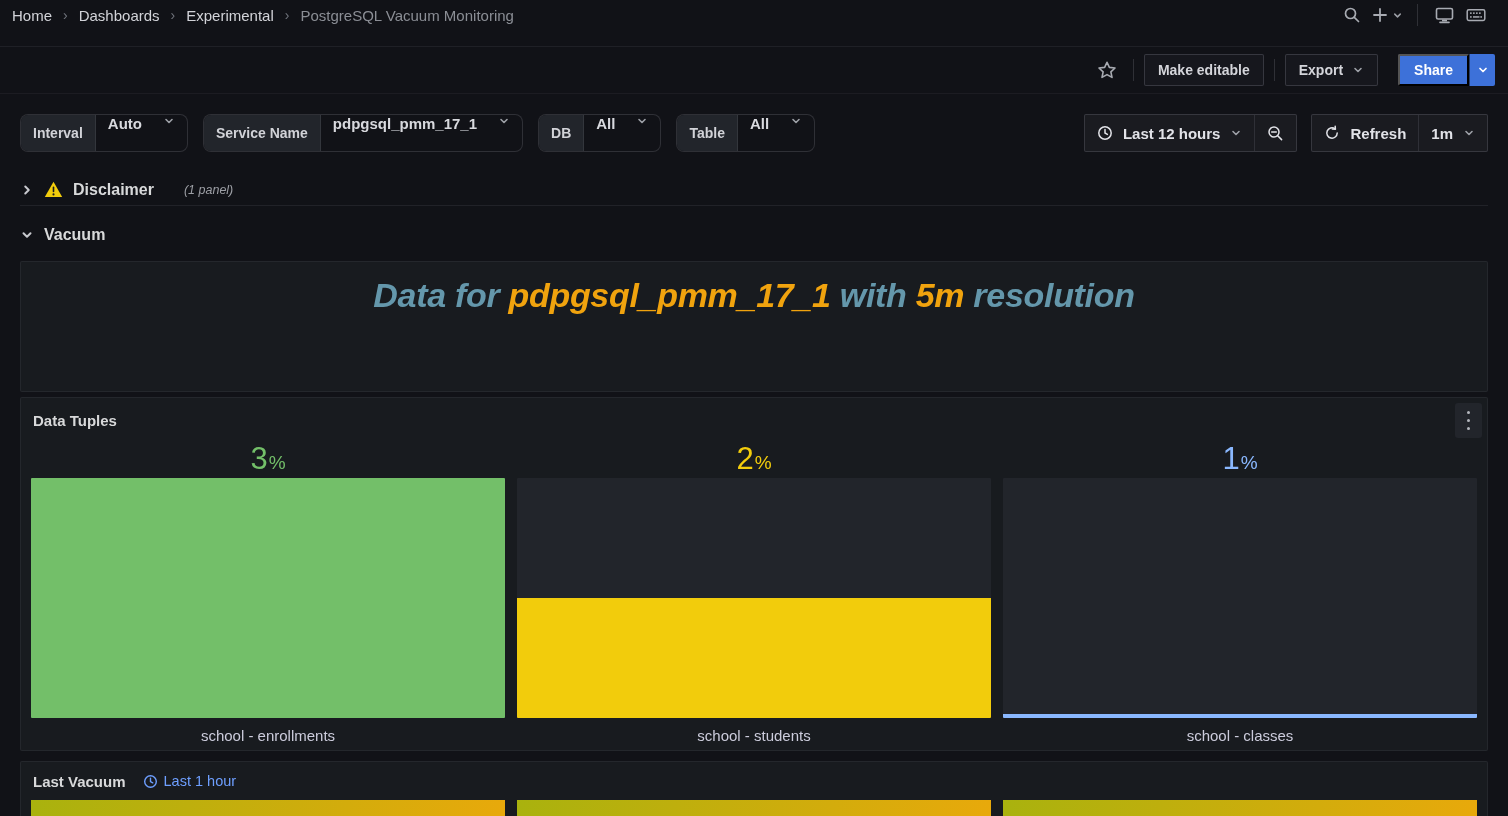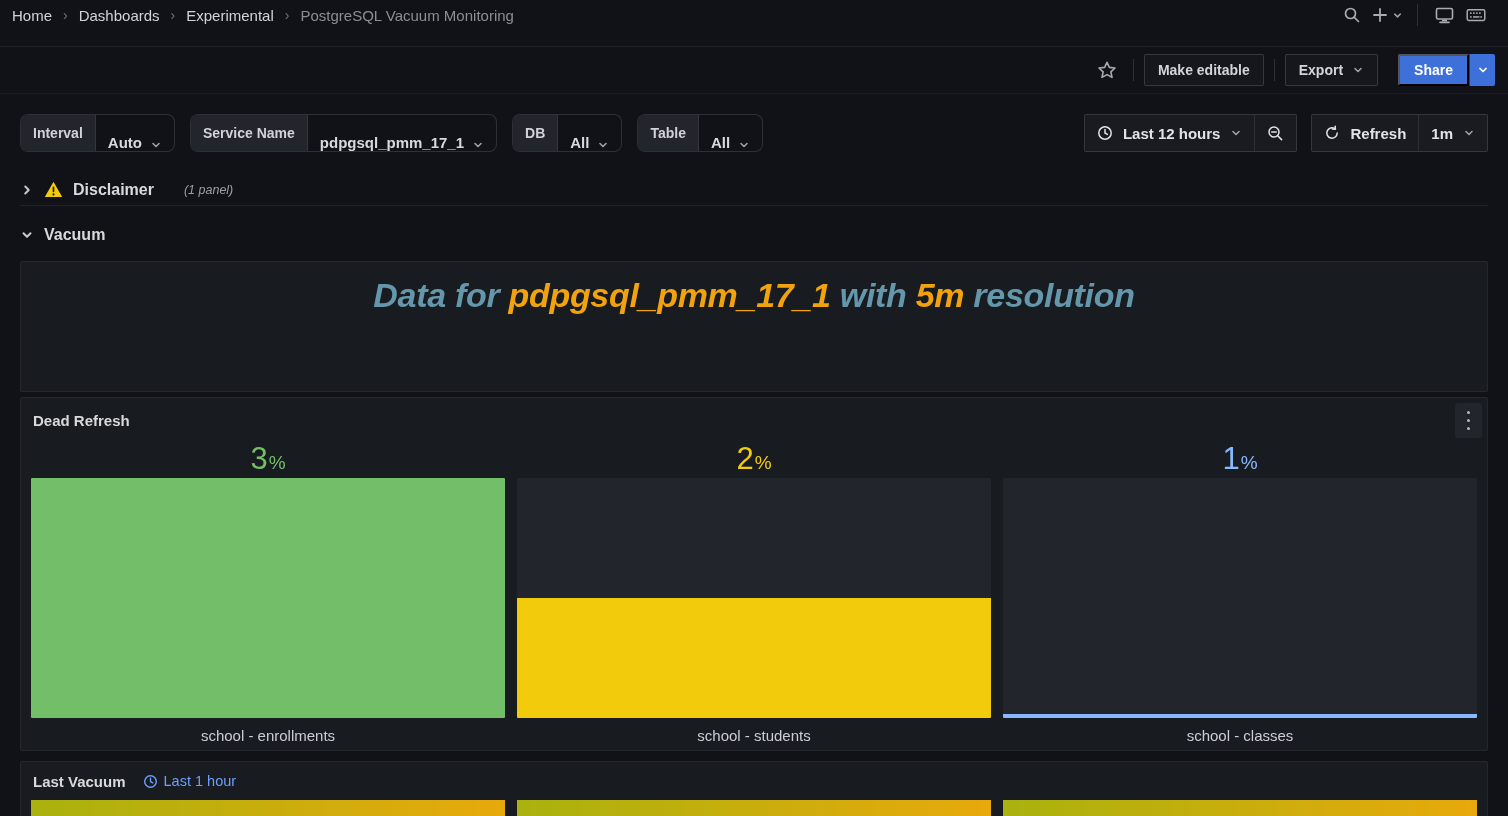--- a/index.html
+++ b/index.html
@@ -56,21 +56,21 @@
   .filters { display:flex; gap:15px; flex-wrap:nowrap; }
   .var-control {
     display:flex; height:38px; border:1px solid rgba(204,204,220,0.16); border-radius:8px;
     overflow:hidden; font-size:14px; background:#111217;
   }
   .var-label {
     background:#22252b; display:flex; align-items:center; padding:0 12px;
     font-weight:700; color:#d2d3d8; border-right:1px solid rgba(204,204,220,0.10); white-space:nowrap;
   }
   .var-value {
-    display:flex; align-items:flex-end; gap:8px; padding:0 12px;
+    display:flex; align-items:flex-start; gap:21px; padding:0 12px;
     font-weight:700; color:#d8d9de; font-size:15px; cursor:pointer; white-space:nowrap;
   }
   .chv { color:#9da0a7; flex:none; }
   .toggle-seg { display:flex; align-items:center; padding:0 10px; }
   .toggle { width:41px; height:21px; background:#3d71d9; border-radius:11px; position:relative; cursor:pointer; }
   .toggle .knob {
     position:absolute; right:2px; top:2px; width:17px; height:17px; background:#ffffff; border-radius:50%;
     display:flex; align-items:center; justify-content:center; color:#3d71d9; font-size:11px; font-weight:700;
   }
   .time-controls { display:flex; gap:14px; }
@@ -303,21 +303,21 @@
       </svg>
     <span class="row-title">Vacuum</span>
   </div>
 
   <section class="panel banner-panel">
     <div class="banner-text"><span style="color: rgb(100, 151, 171);">Data for </span><span style="color: rgb(240, 163, 14);">pdpgsql_pmm_17_1</span><span style="color: rgb(100, 151, 171);"> with </span><span style="color: rgb(240, 163, 14);">5m</span><span style="color: rgb(100, 151, 171);"> resolution</span></div>
   </section>
 
   <section class="panel dead-panel">
     <div class="panel-header">
-      <span class="panel-title">Dead Refresh</span>
+      <span class="panel-title">Data Tuples</span>
     </div>
     <span class="kebab">
         <i></i>
         <i></i>
         <i></i>
       </span>
     <div class="gauges">
       <div class="gauge">
         <div class="gauge-value" style="color: rgb(115, 191, 105);"><span>3</span><span class="unit">%</span></div>
         <div class="gauge-track" style="background: rgb(34, 37, 43);">

